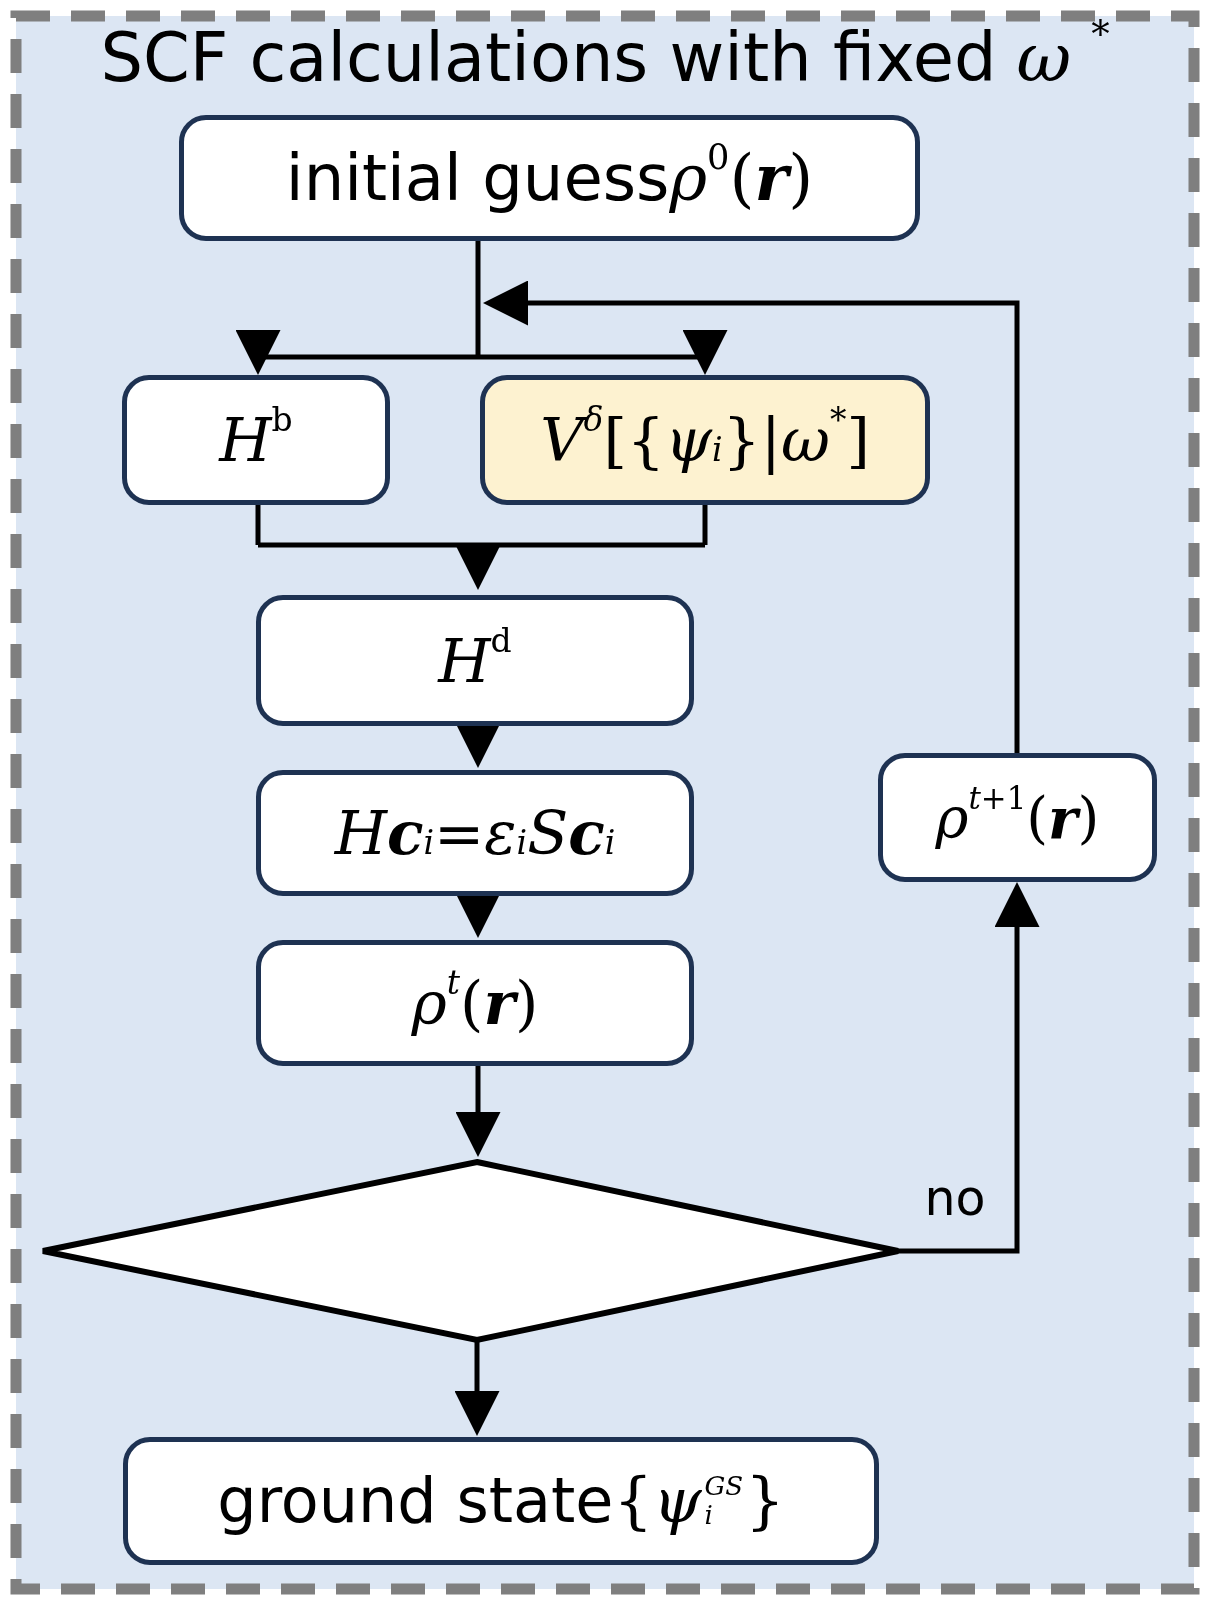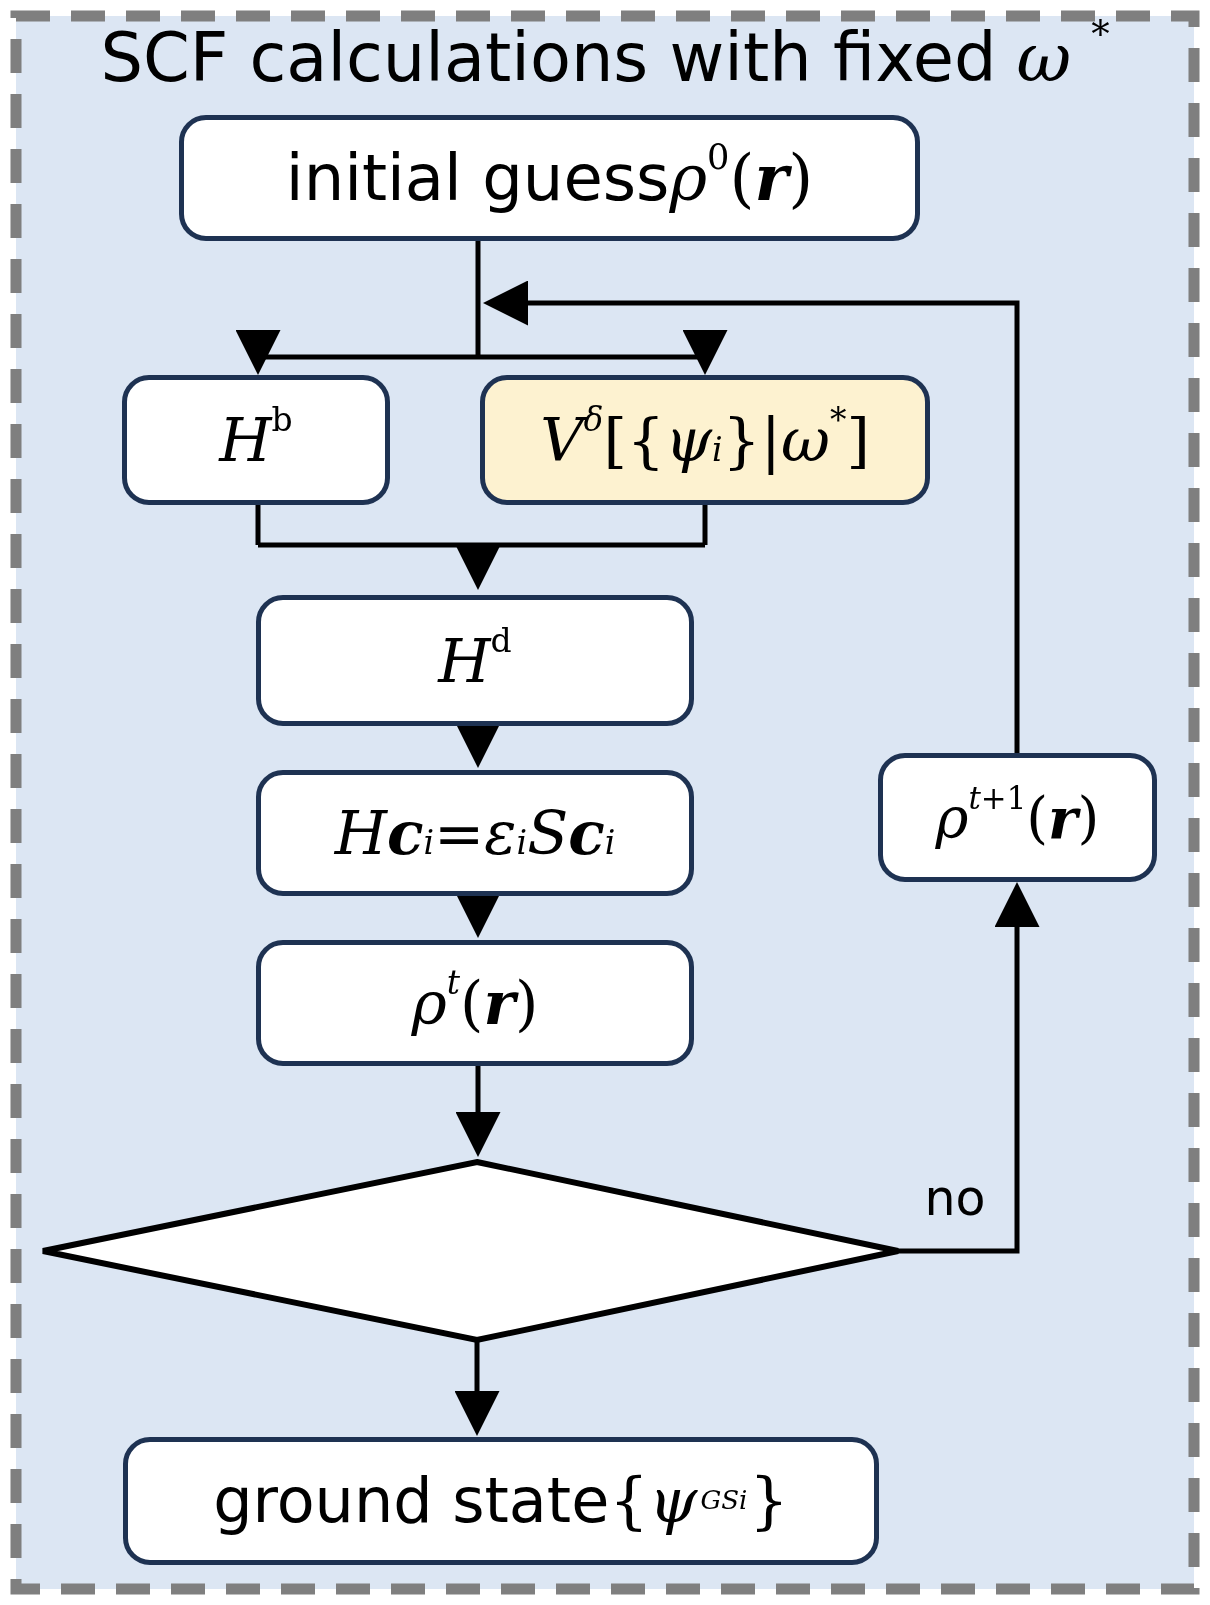--- a/index.html
+++ b/index.html
@@ -42,21 +42,21 @@
   .edge-label.yes{left:528px;top:1362px;width:160px;text-align:left;}
   
   .f-t{font-family:"DejaVu Sans",sans-serif;font-style:normal;}
   .f-n{font-family:"DejaVu Serif",serif;font-style:normal;}
   .f-i{font-family:"DejaVu Serif",serif;font-style:italic;}
   .f-bi{font-family:"DejaVu Serif",serif;font-style:italic;font-weight:bold;}
   .f-sup_n{font-family:"DejaVu Serif",serif;font-style:normal;font-size:55%;position:relative;top:-0.62em;}
   .f-sup_i{font-family:"DejaVu Serif",serif;font-style:italic;font-size:55%;position:relative;top:-0.62em;}
   .f-sub_i{font-family:"DejaVu Serif",serif;font-style:italic;font-size:55%;position:relative;top:0.28em;}
   .f-st{
-    display:inline-flex;flex-direction:row;align-items:flex-start;
+    display:inline-flex;flex-direction:column;align-items:flex-start;
     font-family:"DejaVu Serif",serif;font-style:italic;font-size:42%;
     line-height:1.12;vertical-align:-0.32em;margin-left:3px;margin-right:2px;
   }
 </style>
 </head>
 <body>
 
 <div class="canvas">
 
   <svg class="layer" viewBox="0 0 1210 1605">

